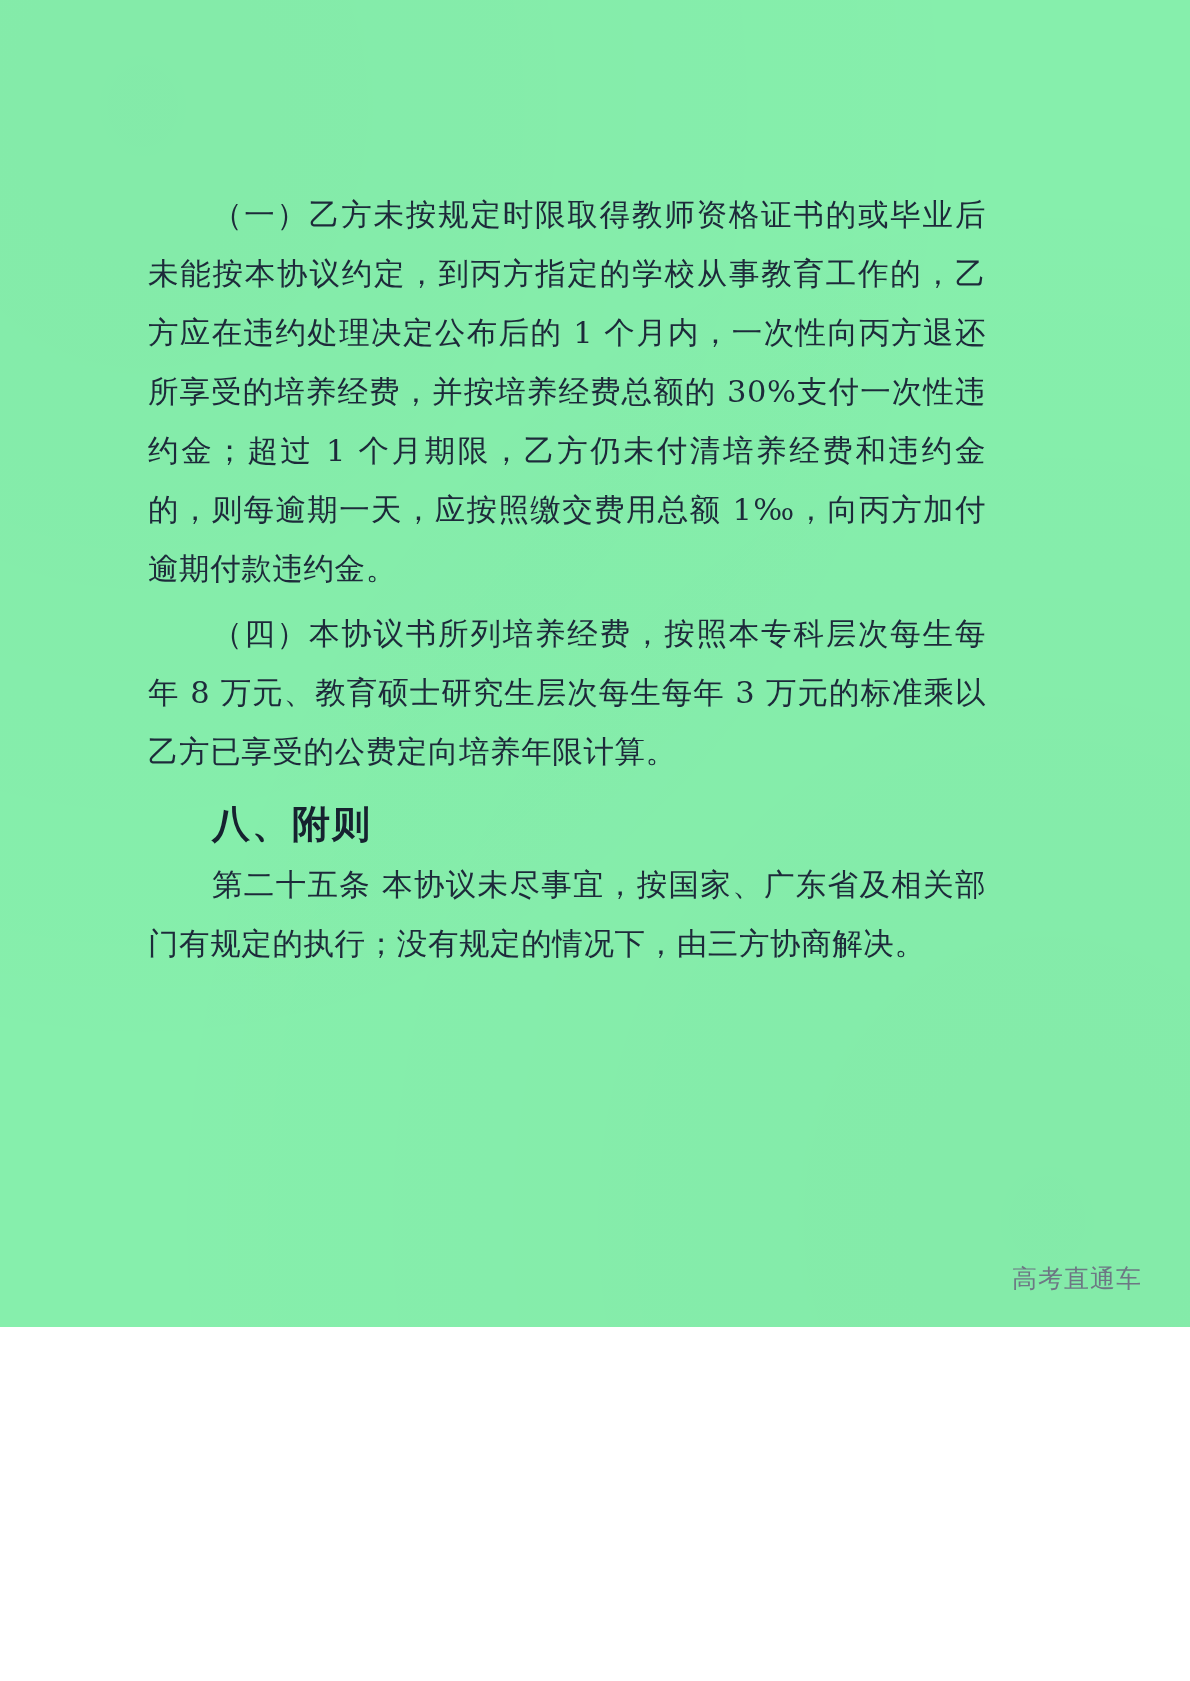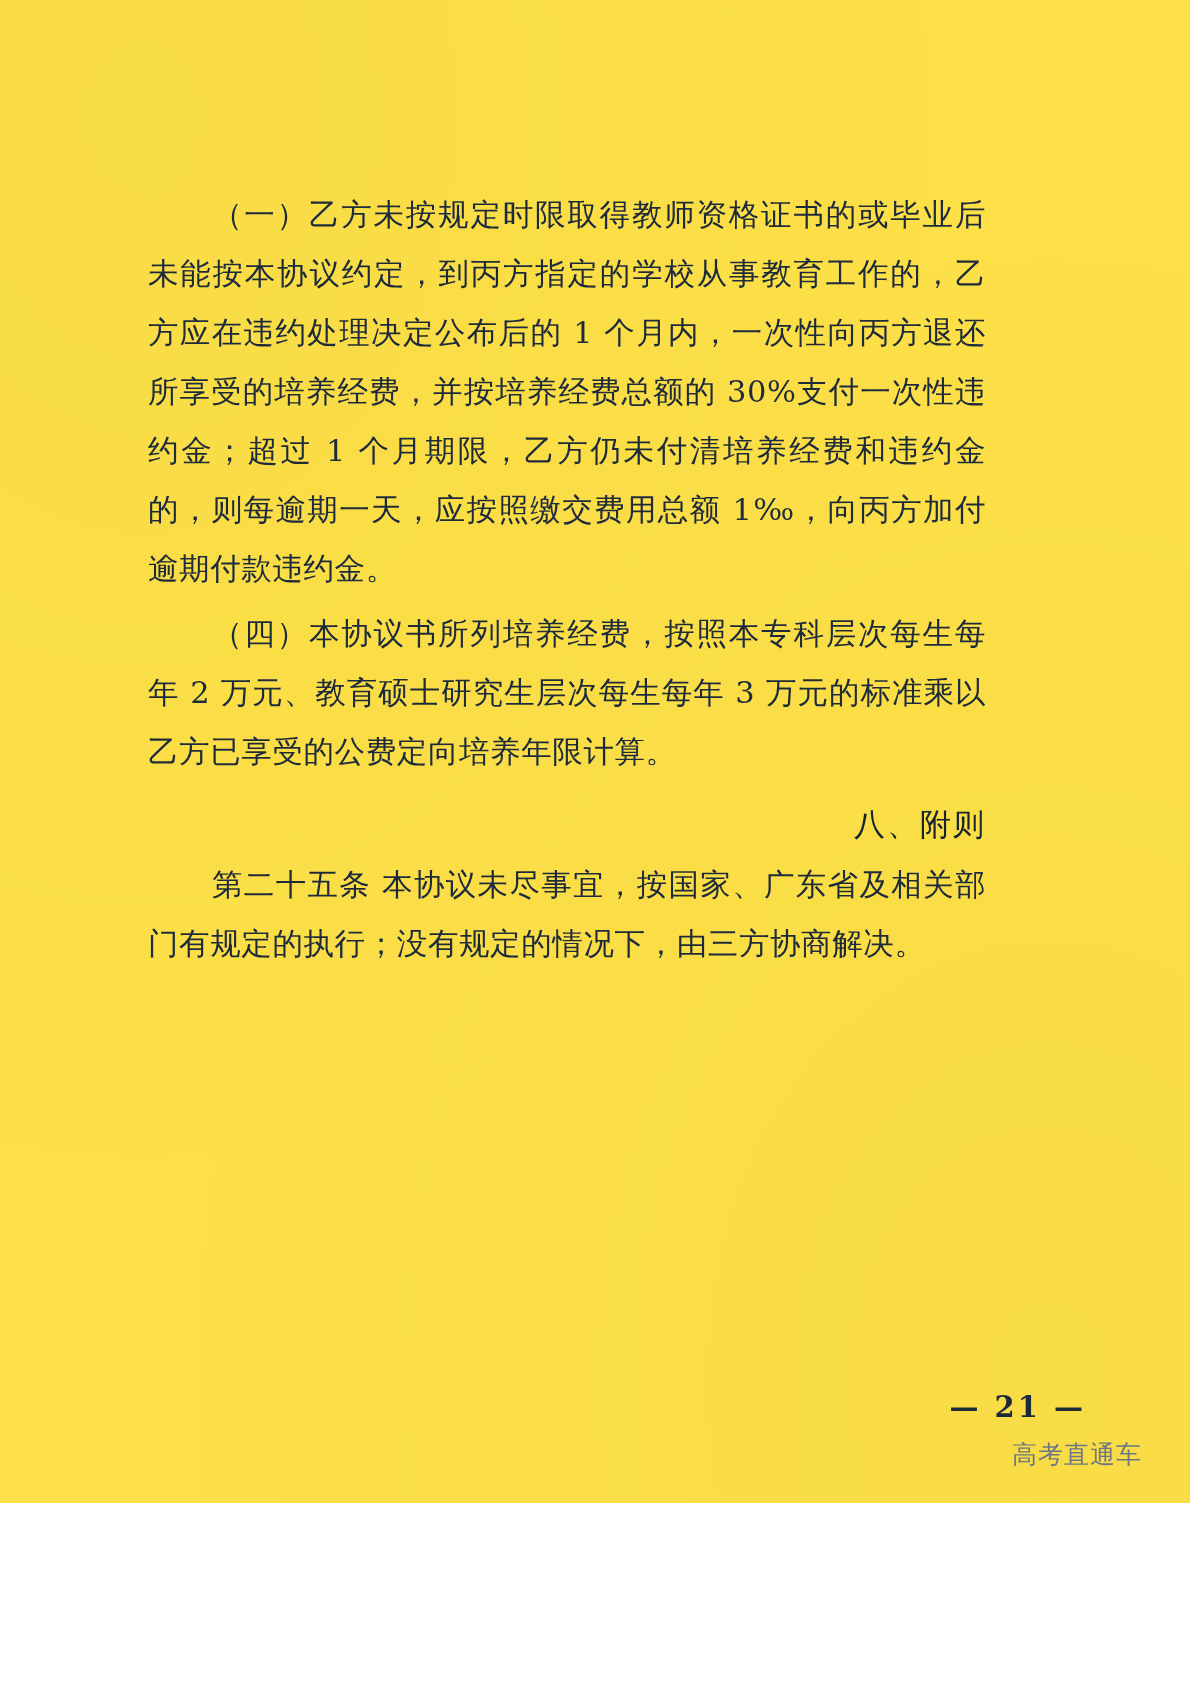--- a/index.html
+++ b/index.html
@@ -3,22 +3,22 @@
 <meta charset="utf-8">
 <style>
   html, body {
     margin: 0;
     padding: 0;
     background: #ffffff;
   }
   .page {
     position: relative;
     width: 1190px;
-    height: 1503px;
-    background: #fde047;
+    height: 1327px;
+    background: #86efac;
     overflow: hidden;
     font-family: "DejaVu Serif", serif;
   }
   
   .page::before {
     content: "";
     position: absolute;
     inset: 0;
     background:
       radial-gradient(ellipse at 12% 8%, rgba(0,0,0,0.018), rgba(0,0,0,0) 60%),
@@ -36,28 +36,27 @@
     font-size: 30.5px;
     line-height: 59px;
     color: #1d2a3a;
     text-align: justify;
     text-justify: inter-ideograph;
     letter-spacing: 0.6px;
     text-indent: 64px;
   }
   h2.section-head {
     margin: 14px 0 2px 0;
-    font-size: 31px;
+    font-size: 38px;
     line-height: 58px;
     color: #16222f;
-    font-weight: normal;
+    font-weight: bold;
     text-indent: 64px;
     letter-spacing: 2px;
     font-family: "DejaVu Sans", sans-serif;
-    text-align: right;
   }
   .page-number {
     position: absolute;
     left: 0;
     right: 104px;
     top: 1390px;
     text-align: right;
     font-size: 29px;
     color: #1d2a3a;
     letter-spacing: 3px;
@@ -75,21 +74,21 @@
   }
 </style>
 </head>
 <body>
 
 <div class="page">
 
   <div class="content">
 
     <p class="body-par">（一）乙方未按规定时限取得教师资格证书的或毕业后未能按本协议约定，到丙方指定的学校从事教育工作的，乙方应在违约处理决定公布后的 1 个月内，一次性向丙方退还所享受的培养经费，并按培养经费总额的 30%支付一次性违约金；超过 1 个月期限，乙方仍未付清培养经费和违约金的，则每逾期一天，应按照缴交费用总额 1‰，向丙方加付逾期付款违约金。</p>
-    <p class="body-par">（四）本协议书所列培养经费，按照本专科层次每生每年 2 万元、教育硕士研究生层次每生每年 3 万元的标准乘以乙方已享受的公费定向培养年限计算。</p>
+    <p class="body-par">（四）本协议书所列培养经费，按照本专科层次每生每年 8 万元、教育硕士研究生层次每生每年 3 万元的标准乘以乙方已享受的公费定向培养年限计算。</p>
 
     <h2 class="section-head">八、附则</h2>
 
     <p class="body-par">第二十五条  本协议未尽事宜，按国家、广东省及相关部门有规定的执行；没有规定的情况下，由三方协商解决。</p>
 
   </div>
 
   <div class="page-number">— 21 —</div>
 
   <div class="watermark">高考直通车</div>

